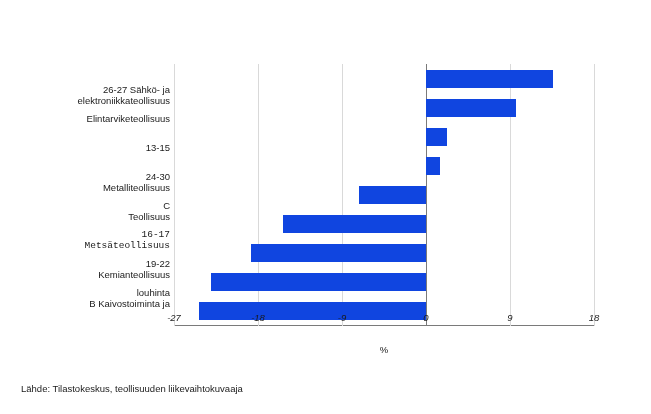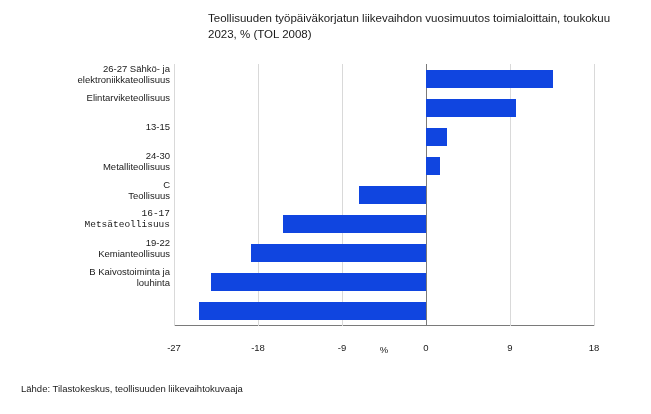--- a/index.html
+++ b/index.html
@@ -76,31 +76,32 @@
     text-align: right;
     font-size: 9.5px;
     line-height: 11px;
     color: #1a1a1a;
     padding-right: 4px;
     box-sizing: border-box;
   }
   #cat-labels {
     position: absolute;
     left: 0;
-    top: 59px;
+    top: 80px;
     width: 174px;
     height: 262px;
   }
   
   #x-ticks {
     position: absolute;
     left: 174px;
-    top: 342px;
+    top: 312px;
     width: 420px;
     height: 16px;
+    font-style: italic;
   }
   .x-tick {
     position: absolute;
     top: 0;
     font-size: 9.5px;
     color: #1a1a1a;
     transform: translateX(-50%);
     white-space: nowrap;
   }
   #x-axis-label {
@@ -119,21 +120,20 @@
     top: 383px;
     font-size: 9.5px;
     color: #1a1a1a;
   }
 </style>
 </head>
 <body>
 
 <div id="page">
 
-  <div id="chart-title">Teollisuuden työpäiväkorjatun liikevaihdon vuosimuutos toimialoittain, toukokuu 2023, % (TOL 2008)</div>
 
   <div id="cat-labels">
       <div class="cat-label" style="top: 3.55556px;">
         <div>26-27 Sähkö- ja</div>
         <div>elektroniikkateollisuus</div>
       </div>
       <div class="cat-label" style="top: 32.6667px;">
         <div>Elintarviketeollisuus</div>
       </div>
       <div class="cat-label" style="top: 61.7778px;">
@@ -149,22 +149,22 @@
       </div>
       <div class="cat-label" style="top: 149.111px; font-family: Liberation Mono, monospace;">
         <div>16-17</div>
         <div>Metsäteollisuus</div>
       </div>
       <div class="cat-label" style="top: 178.222px;">
         <div>19-22</div>
         <div>Kemianteollisuus</div>
       </div>
       <div class="cat-label" style="top: 207.333px;">
+        <div>louhinta</div>
         <div>B Kaivostoiminta ja</div>
-        <div>louhinta</div>
       </div>
     </div>
 
   <div id="plot-area">
     <div class="axis-bottom"></div>
   <div class="grid-line" style="left: 0px;"></div>
       <div class="grid-line" style="left: 84px;"></div>
       <div class="grid-line" style="left: 168px;"></div>
       <div class="grid-line zero" style="left: 252px;"></div>
       <div class="grid-line" style="left: 336px;"></div>

